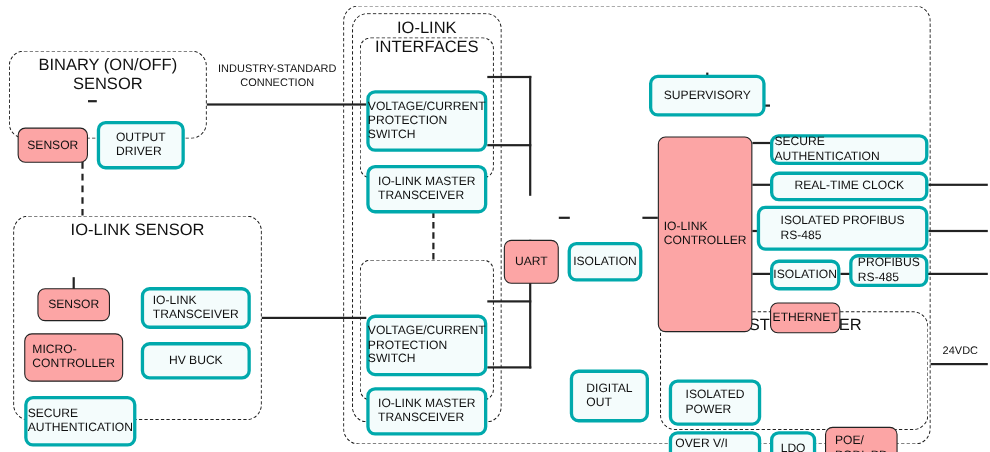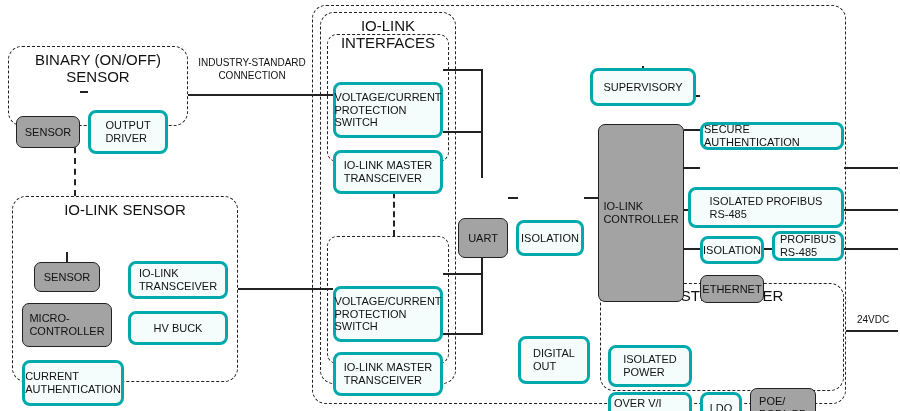--- a/index.html
+++ b/index.html
@@ -15,21 +15,21 @@
   .gtitle {
     position:absolute; text-align:center; font-size:15px; font-weight:400;
     color:#111; white-space:pre-line; line-height:1.15;
   }
   .box {
     position:absolute; display:flex; align-items:center; justify-content:center;
     text-align:left; font-size:11px; line-height:1.18; color:#111;
     white-space:pre-line; padding:1px;margin-top:40px;
   }
   .teal  { border:3px solid var(--accent, #00a9ac); border-radius:8px; background:var(--block-fill, #f4fcfc); }
-  .plain { border:1.6px solid #222; border-radius:7px; background:#a3a3a3; }
+  .plain { border:1.6px solid #222; border-radius:7px; background:#fca5a5; }
   .hline { position:absolute; height:2px; background:var(--line, #222); }
   .vline { position:absolute; width:2px;  background:var(--line, #222); }
   .dvline{ position:absolute; width:0; border-left:2px dashed var(--line, #222); }
   .flabel{ position:absolute; font-size:10px; text-align:center; color:#111; white-space:pre-line; line-height:1.25; }
 </style>
 </head>
 <body>
 
 <div id="canvas">
 
@@ -87,41 +87,42 @@
   <div class="box plain" style="left:16px;top:76px;width:64px;height:32px">SENSOR</div>
   <div class="box teal" style="left:88px;top:70px;width:80px;height:44px">OUTPUT
 DRIVER</div>
 
   <div class="box plain" style="left:34px;top:222px;width:66px;height:30px">SENSOR</div>
   <div class="box teal" style="left:128px;top:221px;width:100px;height:38px">IO-LINK
 TRANSCEIVER</div>
   <div class="box plain" style="left:22px;top:263px;width:90px;height:44px">MICRO-
 CONTROLLER</div>
   <div class="box teal" style="left:128px;top:271px;width:100px;height:34px">HV BUCK</div>
-  <div class="box teal" style="left:22px;top:320px;width:102px;height:46px">CURRENT
+  <div class="box teal" style="left:22px;top:320px;width:102px;height:46px">SECURE
 AUTHENTICATION</div>
 
   <div class="box teal" style="left:333px;top:42px;width:110px;height:56px">VOLTAGE/CURRENT
 PROTECTION
 SWITCH</div>
   <div class="box teal" style="left:333px;top:110px;width:110px;height:44px">IO-LINK MASTER
 TRANSCEIVER</div>
   <div class="box teal" style="left:333px;top:246px;width:110px;height:56px">VOLTAGE/CURRENT
 PROTECTION
 SWITCH</div>
   <div class="box teal" style="left:333px;top:312px;width:110px;height:44px">IO-LINK MASTER
 TRANSCEIVER</div>
 
   <div class="box plain" style="left:458px;top:178px;width:50px;height:40px">UART</div>
   <div class="box teal" style="left:516px;top:180px;width:68px;height:36px">ISOLATION</div>
   <div class="box plain" style="left:598px;top:84px;width:86px;height:178px">IO-LINK
 CONTROLLER</div>
   <div class="box teal" style="left:590px;top:28px;width:106px;height:38px">SUPERVISORY</div>
 
   <div class="box teal" style="left:700px;top:82px;width:144px;height:28px">SECURE AUTHENTICATION</div>
+  <div class="box teal" style="left:700px;top:116px;width:144px;height:27px">REAL-TIME CLOCK</div>
   <div class="box teal" style="left:688px;top:147px;width:156px;height:41px">ISOLATED PROFIBUS
 RS-485</div>
   <div class="box teal" style="left:700px;top:196px;width:64px;height:28px">ISOLATION</div>
   <div class="box teal" style="left:772px;top:191px;width:72px;height:30px">PROFIBUS
 RS-485</div>
   <div class="box plain" style="left:700px;top:235px;width:64px;height:28px">ETHERNET</div>
 
   <div class="box teal" style="left:518px;top:296px;width:72px;height:48px">DIGITAL
 OUT</div>
 

